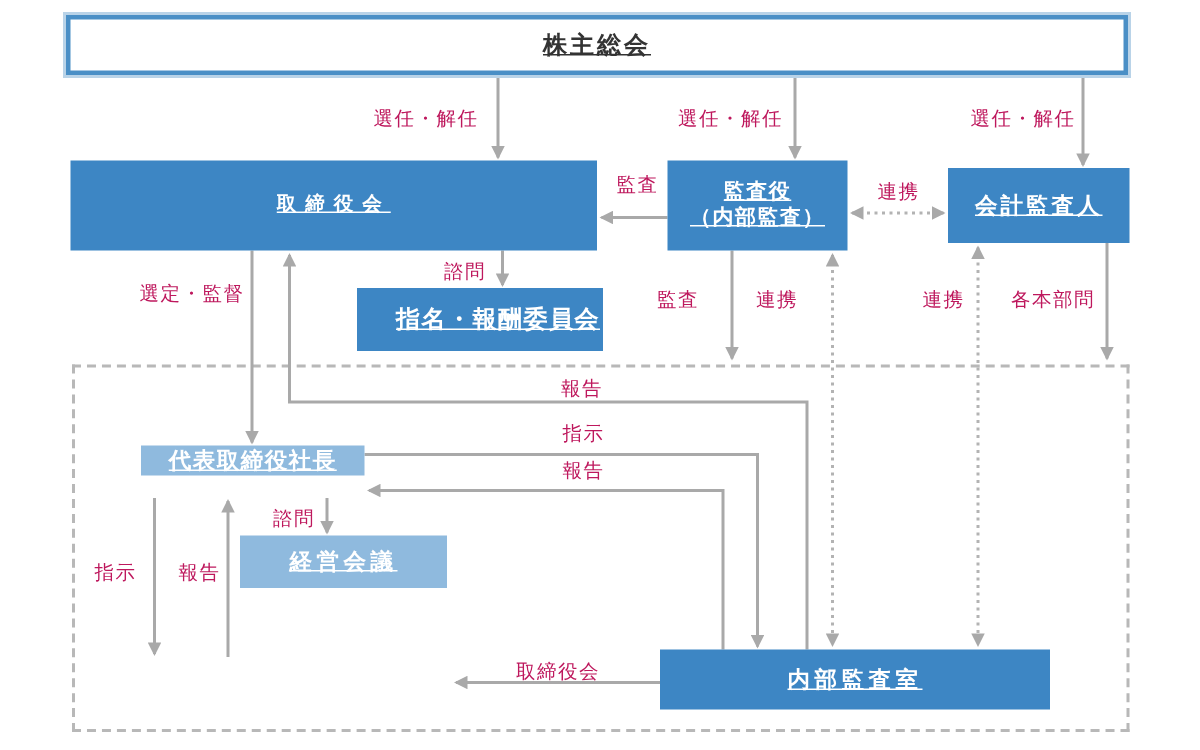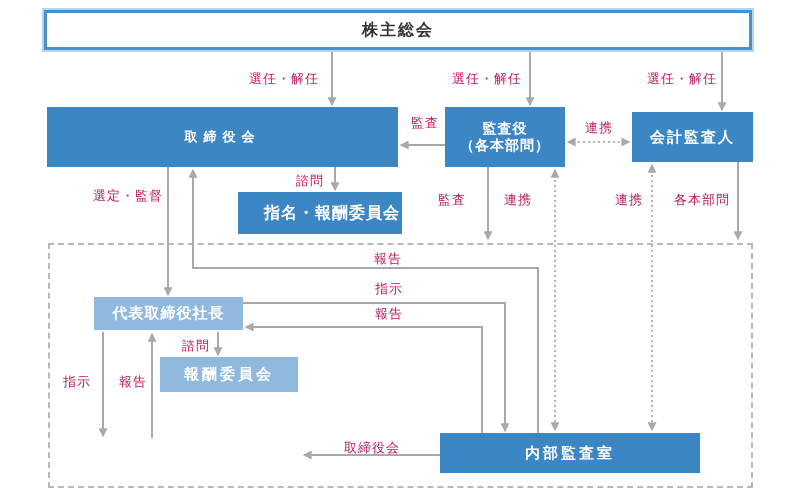--- a/index.html
+++ b/index.html
@@ -2,21 +2,21 @@
 <html><head>
 <meta charset="utf-8">
 <style>
   html,body{margin:0;padding:0;background:#fff;}
   #stage{
     position:relative;width:800px;height:500px;background:#fff;overflow:hidden;
     font-family:"DejaVu Sans","Liberation Sans",sans-serif;
   }
   .box{
     position:absolute;display:flex;flex-direction:column;align-items:center;justify-content:center;
-    box-sizing:border-box;text-align:left;z-index:3;
+    box-sizing:border-box;text-align:left;z-index:3;text-decoration:underline;
   }
   .dark{background:#3d86c4;color:#fff;font-weight:bold;}
   .light{background:#8fbade;color:#fff;font-weight:bold;}
   .outline{
     background:#fff;border:3px solid #4a8fc6;outline:2px solid #b9d3e8;
     color:#333;font-weight:bold;
   }
   .box span{display:block;line-height:1.25;}
   .elabel{
     position:absolute;transform:translate(-50%,-50%);z-index:4;
@@ -71,37 +71,37 @@
   <div class="box outline" style="left:44px;top:10px;width:708px;height:40px;font-size:16px;letter-spacing:2px;">
     <span>株主総会</span>
   </div>
 
   <div class="box dark" style="left:47px;top:107px;width:351px;height:60px;font-size:13px;letter-spacing:6px;">
     <span>取締役会</span>
   </div>
 
   <div class="box dark" style="left:445px;top:107px;width:120px;height:60px;font-size:14px;letter-spacing:1px;">
     <span>監査役</span>
-    <span>（各本部問）</span>
+    <span>（内部監査）</span>
   </div>
 
   <div class="box dark" style="left:632px;top:112px;width:121px;height:50px;font-size:15px;letter-spacing:2px;">
     <span>会計監査人</span>
   </div>
 
   <div class="box dark" style="left:238px;top:192px;width:164px;height:42px;font-size:16px;letter-spacing:1px;padding-left:24px;">
     <span>指名・報酬委員会</span>
   </div>
 
-  <div class="box light" style="left:94px;top:297px;width:149px;height:33px;font-size:15px;letter-spacing:1px;">
+  <div class="box light" style="left:94px;top:297px;width:149px;height:20px;font-size:15px;letter-spacing:1px;">
     <span>代表取締役社長</span>
   </div>
 
   <div class="box light" style="left:160px;top:357px;width:138px;height:35px;font-size:15px;letter-spacing:3px;">
-    <span>報酬委員会</span>
+    <span>経営会議</span>
   </div>
 
 
   <div class="box dark" style="left:440px;top:433px;width:260px;height:40px;font-size:15px;letter-spacing:3px;">
     <span>内部監査室</span>
   </div>
 
   <span class="elabel" style="left:284px;top:79px;">選任・解任</span>
   <span class="elabel" style="left:487px;top:79px;">選任・解任</span>
   <span class="elabel" style="left:682px;top:79px;">選任・解任</span>

